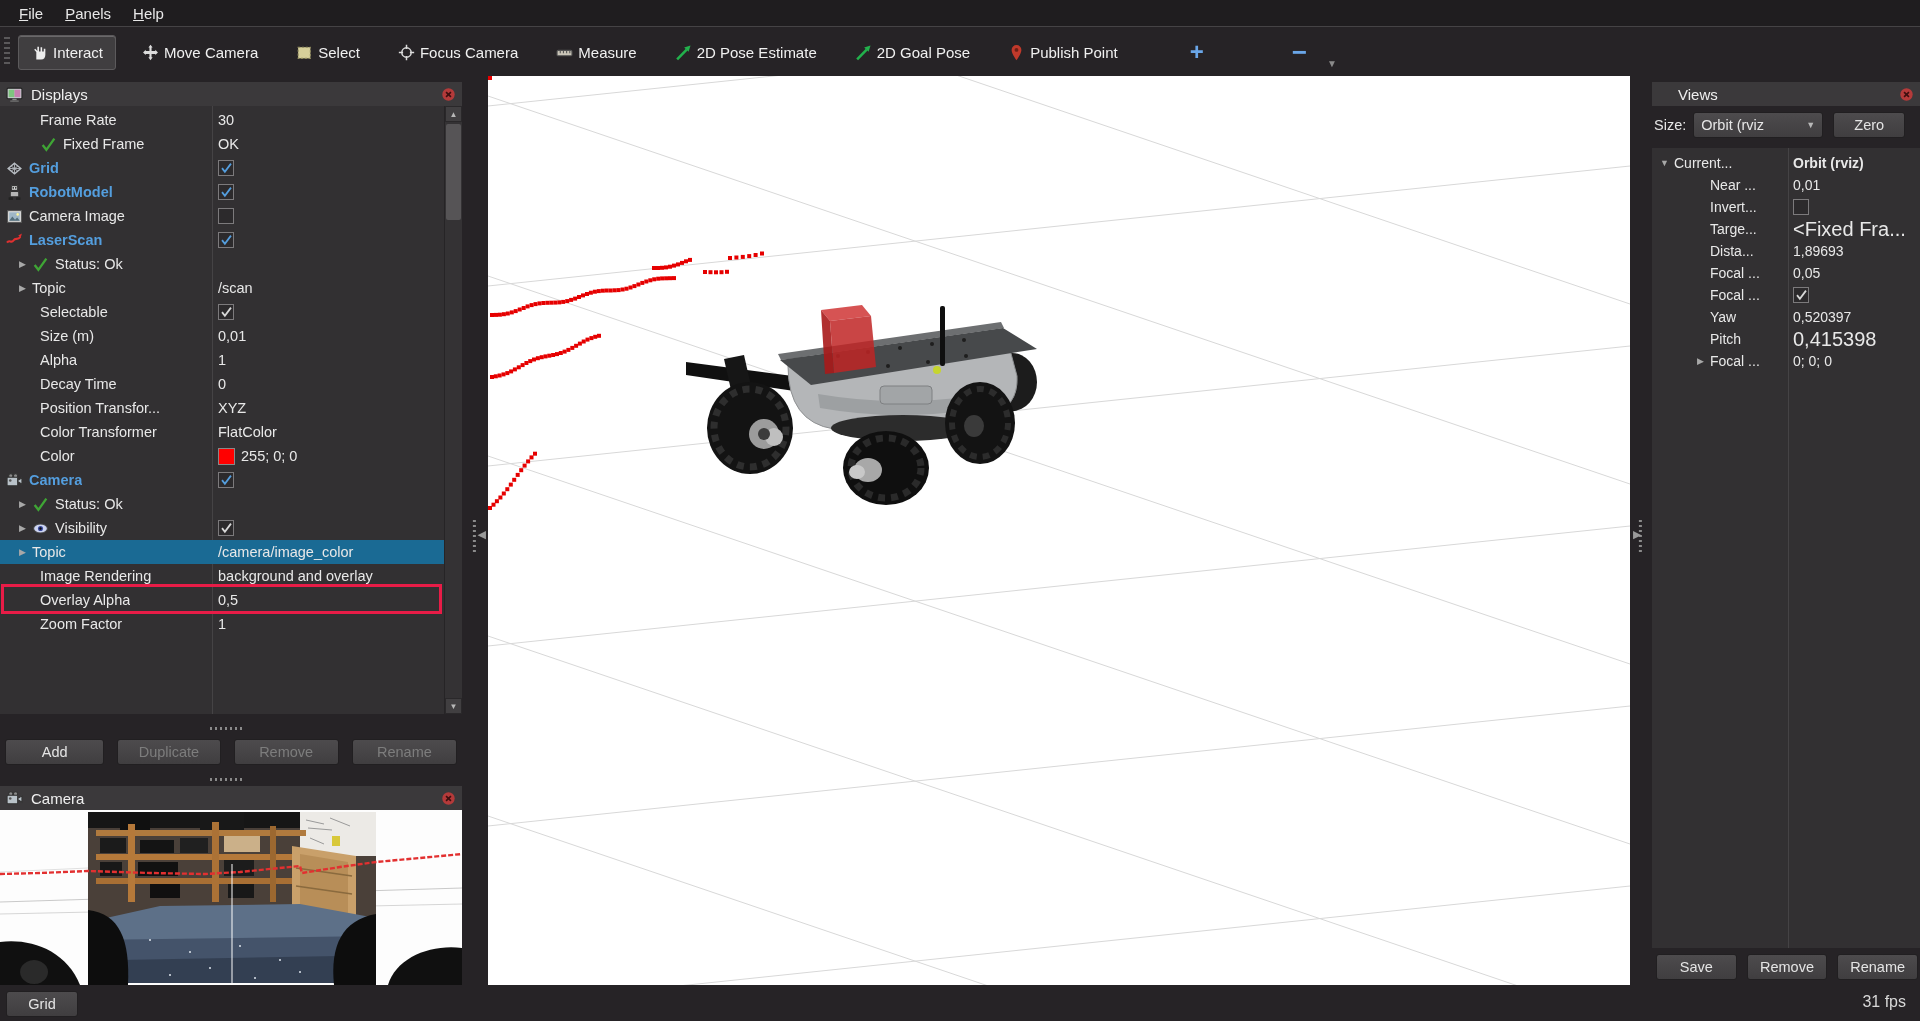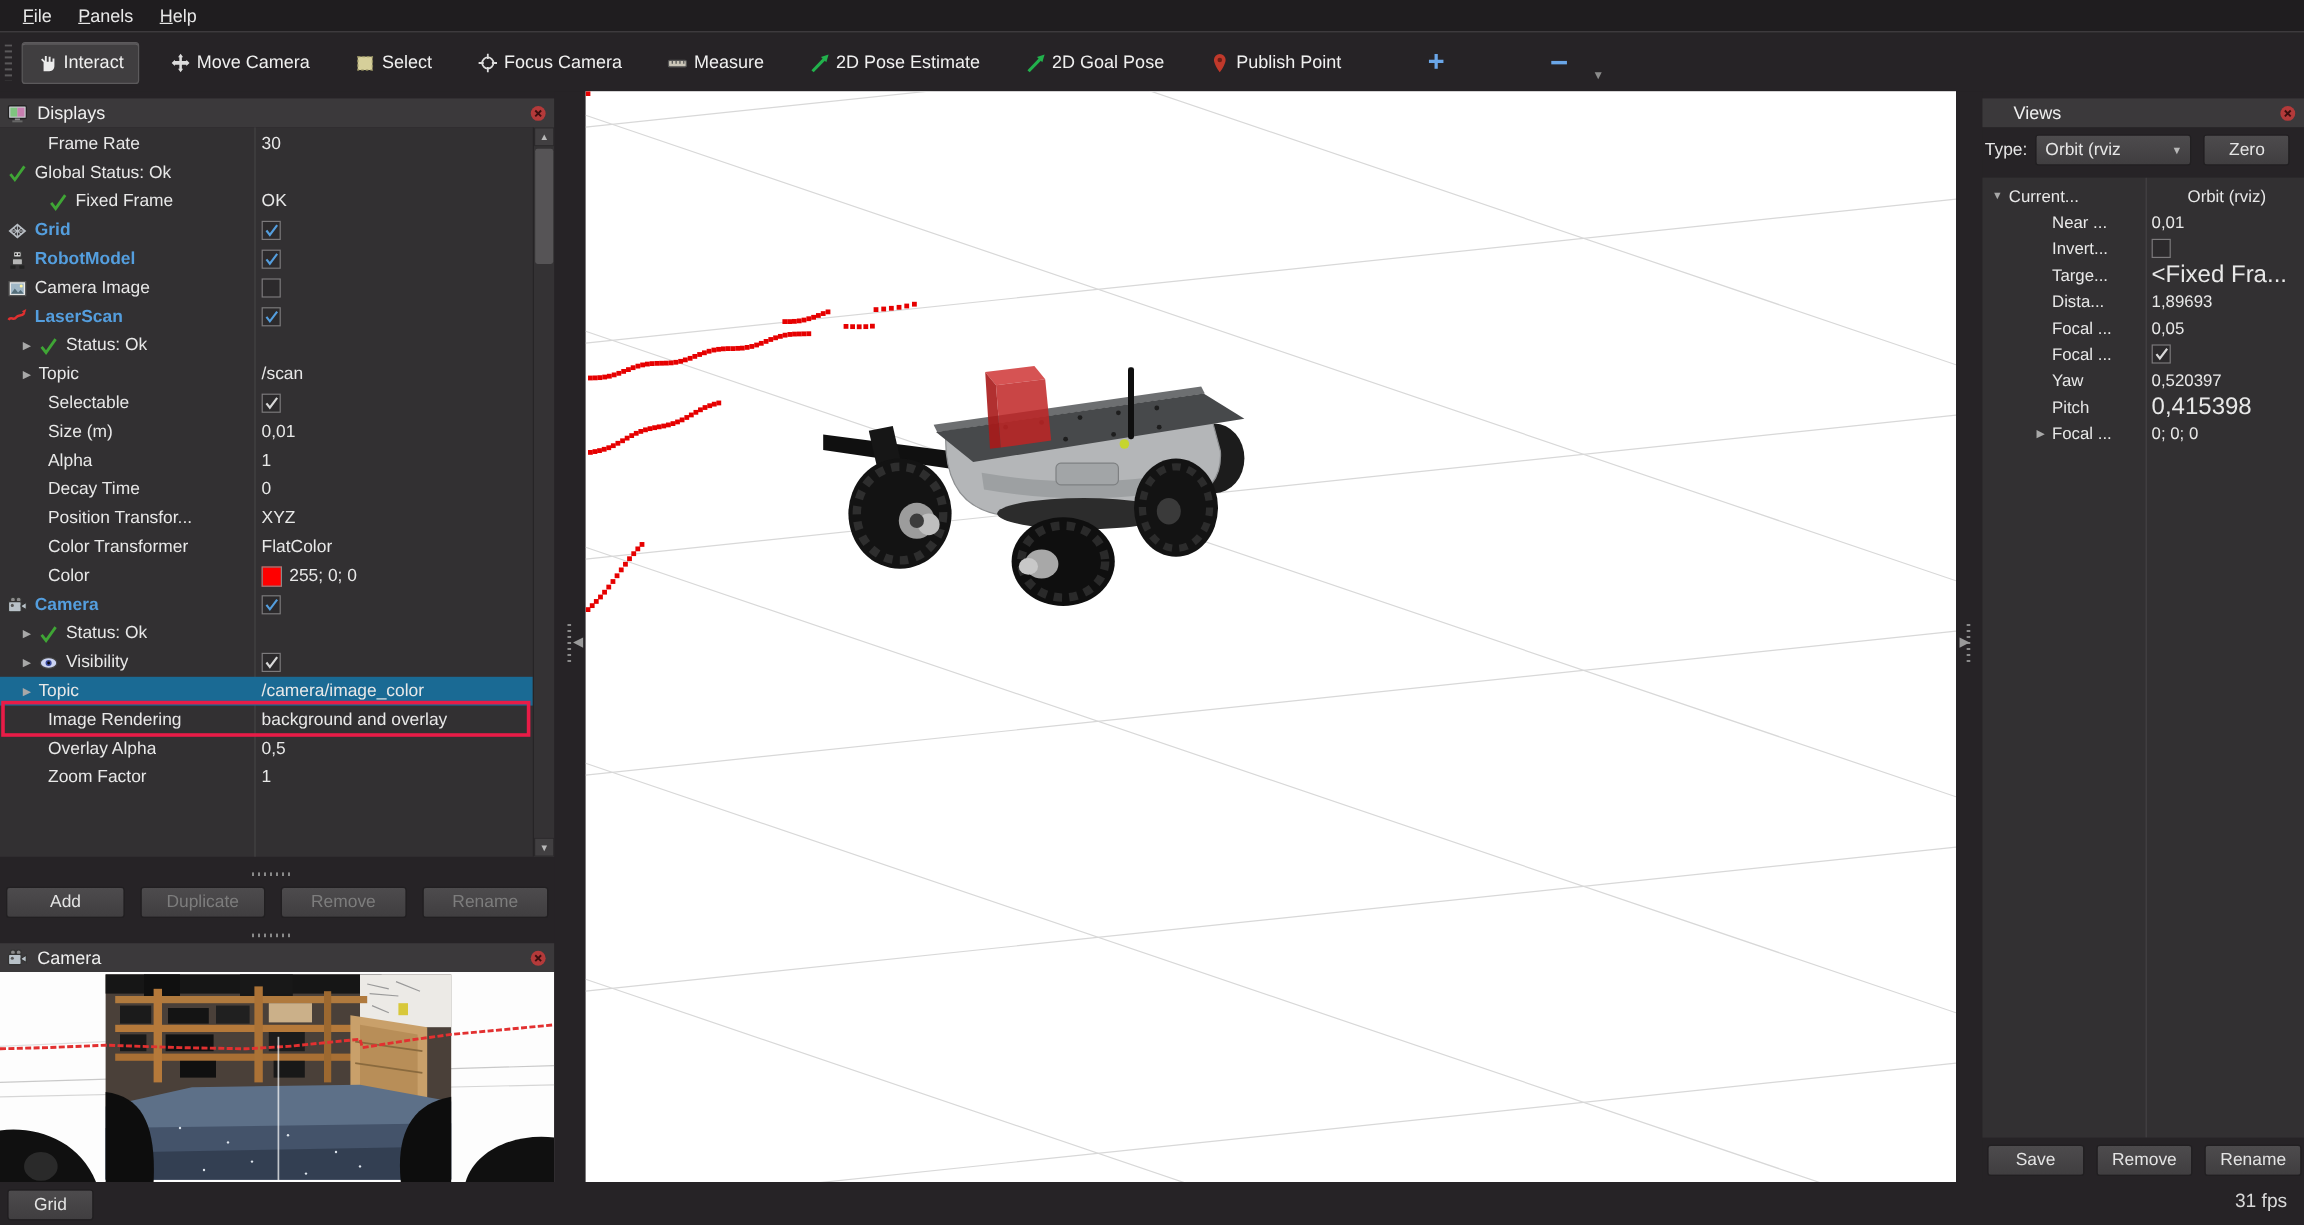--- a/index.html
+++ b/index.html
@@ -179,29 +179,20 @@
     </span>
 </div>
 <div id="displays-tree" class="treearea" style="left:0;top:106px;width:462px;height:608px;">
   <div class="coldiv" style="left:212px;height:100%;"></div>
   <div id="drows" style="position:absolute;left:0;top:2px;width:445px;">
       <div class="trow" style="height: 24px; padding-left: 40px;">
         <span class="lbl">Frame Rate</span>
         <span class="vcell" style="left: 218px; height: 24px;">
           <span>30</span>
         </span>
-      </div>
-      <div class="trow" style="height: 24px; padding-left: 6px;">
-        <span class="ticon">
-          <svg viewBox="0 0 16 16" width="100%" height="100%">
-            <path d="M2.5 8.5l3.5 4.5 7.5-10.5" stroke="#3fa535" stroke-width="2.2" fill="none"></path>
-          </svg>
-        </span>
-        <span class="lbl">Global Status: Ok</span>
-        <span class="vcell" style="left: 218px; height: 24px;"></span>
       </div>
       <div class="trow" style="height: 24px; padding-left: 40px;">
         <span class="ticon">
           <svg viewBox="0 0 16 16" width="100%" height="100%">
             <path d="M2.5 8.5l3.5 4.5 7.5-10.5" stroke="#3fa535" stroke-width="2.2" fill="none"></path>
           </svg>
         </span>
         <span class="lbl">Fixed Frame</span>
         <span class="vcell" style="left: 218px; height: 24px;">
           <span>OK</span>
@@ -693,35 +684,35 @@
 <div class="titlebar" style="left:1652px;top:82px;width:268px;padding-left:26px;">
   <span>Views</span>
   <span class="closebtn">
       <svg viewBox="0 0 16 16" width="100%" height="100%">
         <circle cx="8" cy="8" r="6.6" fill="#b43a3a"></circle>
         <path d="M5.4 5.4l5.2 5.2M10.6 5.4l-5.2 5.2" stroke="#3d0f0f" stroke-width="1.7"></path>
       </svg>
     </span>
 </div>
 <div id="views-typerow" style="left:1654px;top:112px;width:264px;">
-  <span>Type:</span>
+  <span>Size:</span>
   <div id="type-combo">
     <span>Orbit (rviz</span>
     <span class="caret">▼</span>
   </div>
   <button class="btn" style="width:72px;margin-left:10px;">Zero</button>
 </div>
 <div id="views-tree" class="treearea" style="left:1652px;top:148px;width:268px;height:800px;">
   <div class="coldiv" style="left:136px;height:100%;"></div>
   <div id="vrows" style="position:absolute;left:0;top:4px;width:268px;">
       <div class="vrow" style="height: 22px; padding-left: 6px;">
         <span class="arrow">▼</span>
         <span class="lbl bold">Current...</span>
         <span class="vcell" style="left: 141px; height: 22px; font-size: 14px;">
-          <span style="font-weight: normal; margin-left: 30px;">Orbit (rviz)</span>
+          <span style="font-weight: bold;">Orbit (rviz)</span>
         </span>
       </div>
       <div class="vrow" style="height: 22px; padding-left: 58px;">
         <span class="lbl">Near ...</span>
         <span class="vcell" style="left: 141px; height: 22px; font-size: 14px;">
           <span>0,01</span>
         </span>
       </div>
       <div class="vrow" style="height: 22px; padding-left: 58px;">
         <span class="lbl">Invert...</span>

